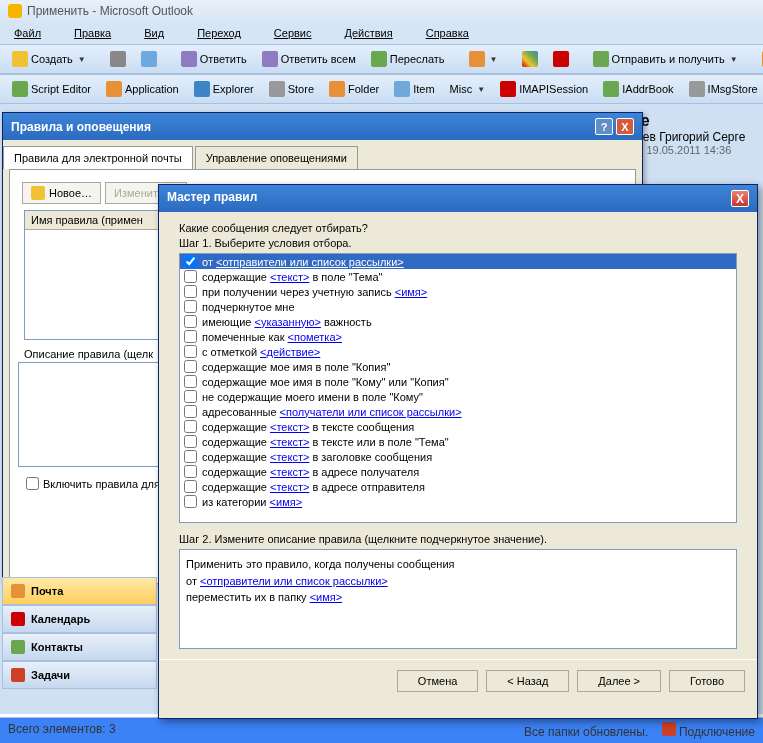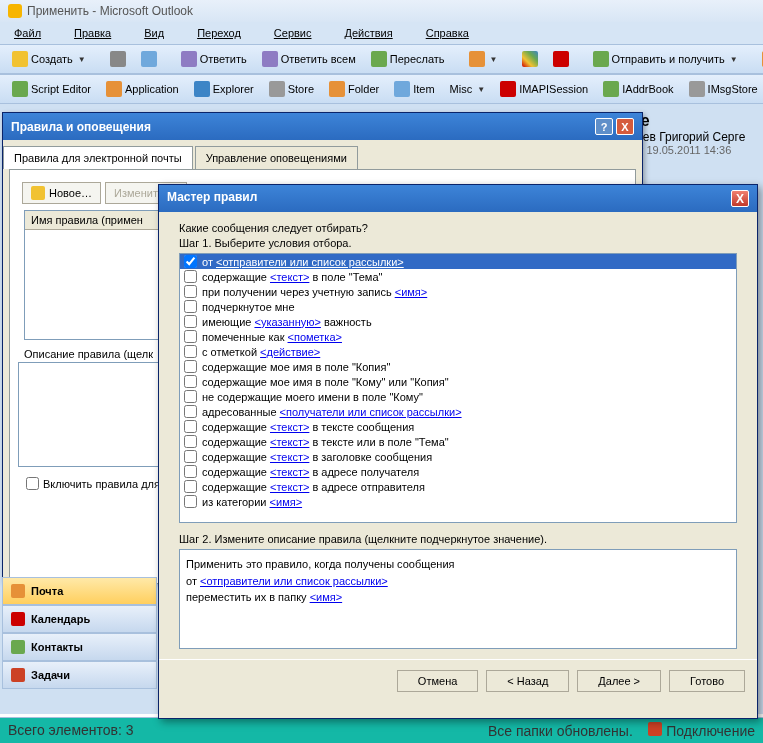--- a/index.html
+++ b/index.html
@@ -42,21 +42,21 @@
 .cond-row.selected { background: #316ac5; color: #fff; }
 .cond-row.selected .link { color: #fff; }
 .link { color: #0000ee; text-decoration: underline; }
 .step2 { margin-top: 10px; font-size: 11px; }
 .desc-box { border: 1px solid #7f9db9; background: #fff; height: 100px; padding: 6px; margin-top: 4px; font-size: 11px; line-height: 1.5; }
 .wiz-buttons { display: flex; justify-content: flex-end; gap: 8px; padding: 10px 12px; border-top: 1px solid #fff; }
 .wiz-btn { padding: 4px 20px; border: 1px solid #aca899; background: #ece9d8; font-size: 11px; min-width: 70px; }
 .nav-pane { position: absolute; left: 2px; bottom: 25px; width: 155px; font-size: 11px; }
 .nav-item { padding: 6px 8px; background: linear-gradient(#e8f0fa, #c6d8ee); border: 1px solid #a8c0dd; display: flex; align-items: center; gap: 6px; font-weight: bold; }
 .nav-item.active { background: linear-gradient(#ffe9a8, #ffcf5e); }
-.statusbar { position: absolute; bottom: 0; left: 0; right: 0; background: #14b8a6; padding: 4px 8px; display: flex; justify-content: space-between; font-size: 14px; color: #333; border-top: 1px solid #a8c0dd; }
+.statusbar { position: absolute; bottom: 0; left: 0; right: 0; background: #3b82f6; padding: 4px 8px; display: flex; justify-content: space-between; font-size: 12px; color: #333; border-top: 1px solid #a8c0dd; }
 .nicon { width: 14px; height: 14px; display: inline-block; border-radius: 2px; }
 </style>
 </head>
 <body>
 
 <div class="titlebar">
   <span class="logo"></span>
   <span>Применить - Microsoft Outlook</span>
 </div>
 

